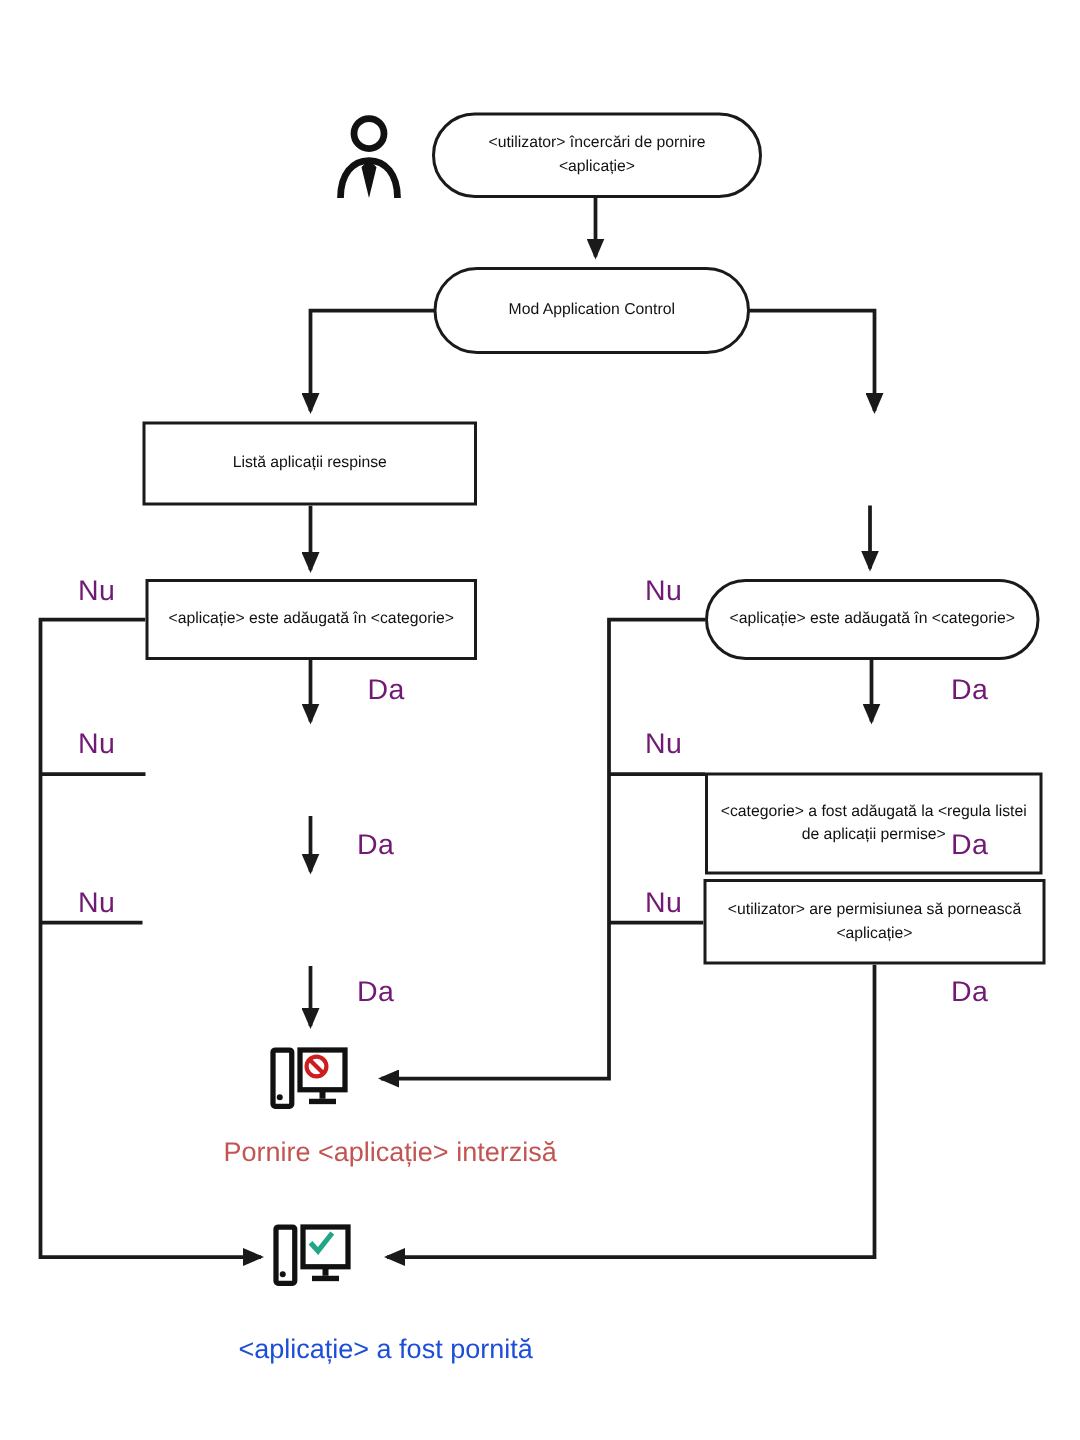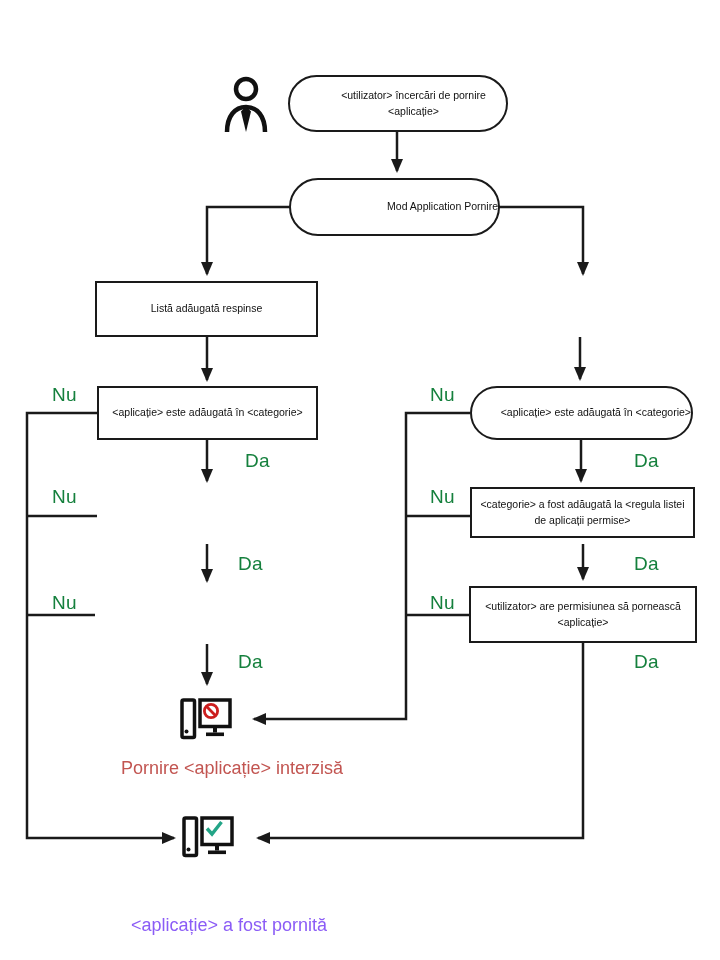--- a/index.html
+++ b/index.html
@@ -6,23 +6,23 @@
   #canvas{
     position:relative;width:720px;height:960px;background:#ffffff;overflow:hidden;
     font-family:"Liberation Sans","DejaVu Sans",sans-serif;color:#1a1a1a;
   }
   #edges{position:absolute;left:0;top:0;width:720px;height:960px;}
   .node{
     position:absolute;box-sizing:border-box;border:2.5px solid #1a1a1a;background:#ffffff;
     display:flex;align-items:center;justify-content:center;text-align:center;
   }
   .node-label{font-size:10.5px;line-height:1.45;color:#111;display:block;}
-  .stadium{border-radius:29px;justify-content:flex-end;}
-  .edge-label{position:absolute;font-size:19px;color:#15803d;letter-spacing:0.2px;}
-  .caption{position:absolute;font-size:18px;white-space:nowrap;}
+  .stadium{border-radius:29px;}
+  .edge-label{position:absolute;font-size:19px;color:#701a75;letter-spacing:0.2px;}
+  .caption{position:absolute;font-size:18px;white-space:nowrap;margin-left:28px;}
   .icon-wrap{position:absolute;}
   .w185 .node-label{width:185px;}
   .w205 .node-label{width:205px;}
   .w218 .node-label{width:219px;}
   .nowrap .node-label{white-space:nowrap;}
 </style>
 </head>
 <body>
 
 <div id="canvas">
@@ -60,38 +60,38 @@
       <path d="M3 56 C3 40 11 31 22 31 C33 31 41 40 41 56" fill="none" stroke="#111" stroke-width="4.5"></path>
       <path d="M22 30 L17 35.5 L22 56 L27 35.5 Z" fill="#111"></path>
     </svg>
   </div>
 
   <div class="node stadium w185" style="left:288px;top:75px;width:220px;height:57px">
     <span class="node-label">&lt;utilizator&gt; încercări de pornire &lt;aplicație&gt;</span>
   </div>
 
   <div class="node stadium nowrap" style="left:289px;top:178px;width:211px;height:58px">
-    <span class="node-label">Mod Application Pornire</span>
+    <span class="node-label">Mod Application Control</span>
   </div>
 
   <div class="node nowrap" style="left:95px;top:281px;width:223px;height:56px">
-    <span class="node-label">Listă adăugată respinse</span>
+    <span class="node-label">Listă aplicații respinse</span>
   </div>
 
 
   <div class="node nowrap" style="left:97px;top:386px;width:221px;height:54px">
     <span class="node-label">&lt;aplicație&gt; este adăugată în &lt;categorie&gt;</span>
   </div>
 
   <div class="node stadium nowrap" style="left:470px;top:386px;width:223px;height:54px;border-radius:27px">
     <span class="node-label">&lt;aplicație&gt; este adăugată în &lt;categorie&gt;</span>
   </div>
 
 
-  <div class="node w205" style="left:470px;top:487px;width:225px;height:51px">
+  <div class="node w205" style="left:470px;top:515px;width:225px;height:68px">
     <span class="node-label">&lt;categorie&gt; a fost adăugată la &lt;regula listei de aplicații permise&gt;</span>
   </div>
 
 
   <div class="node w218" style="left:469px;top:586px;width:228px;height:57px">
     <span class="node-label">&lt;utilizator&gt; are permisiunea să pornească &lt;aplicație&gt;</span>
   </div>
 
   <span class="edge-label" style="left:52px;top:384px">Nu</span>
   <span class="edge-label" style="left:52px;top:486px">Nu</span>
@@ -125,15 +125,15 @@
   <div class="icon-wrap" style="left:182px;top:816px;width:52px;height:44px">
     <svg width="52" height="44" viewBox="0 0 52 44">
       <rect x="2" y="2" width="12.5" height="37.5" rx="1.5" fill="none" stroke="#111" stroke-width="3.5"></rect>
       <circle cx="6.5" cy="33.5" r="2" fill="#111"></circle>
       <rect x="20" y="2" width="30" height="26.5" fill="none" stroke="#111" stroke-width="3.5"></rect>
       <rect x="33" y="28.5" width="4" height="6" fill="#111"></rect>
       <rect x="26" y="34.5" width="18" height="3.6" fill="#111"></rect>
       <path d="M25 12.5 L30 18 L39.5 6" fill="none" stroke="#23a587" stroke-width="3.4"></path>
     </svg>
   </div>
-  <span class="caption" style="left:131px;top:915px;color:#8b5cf6">&lt;aplicație&gt; a fost pornită</span>
+  <span class="caption" style="left:131px;top:889px;color:#1d4ed8">&lt;aplicație&gt; a fost pornită</span>
 
 </div>
 
 </body></html>

